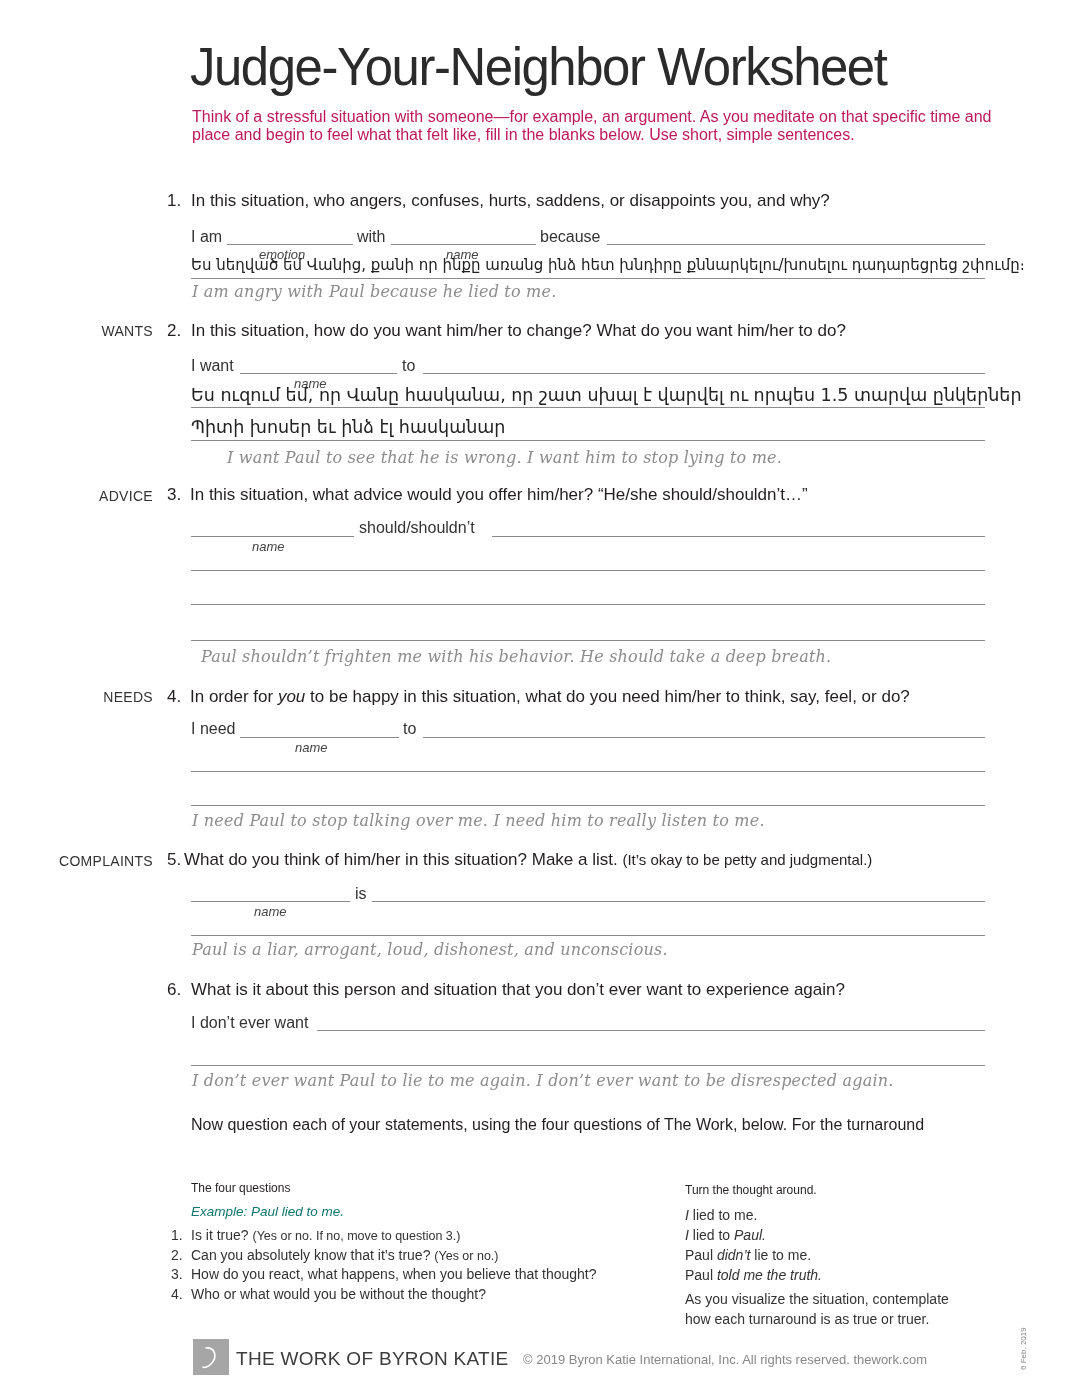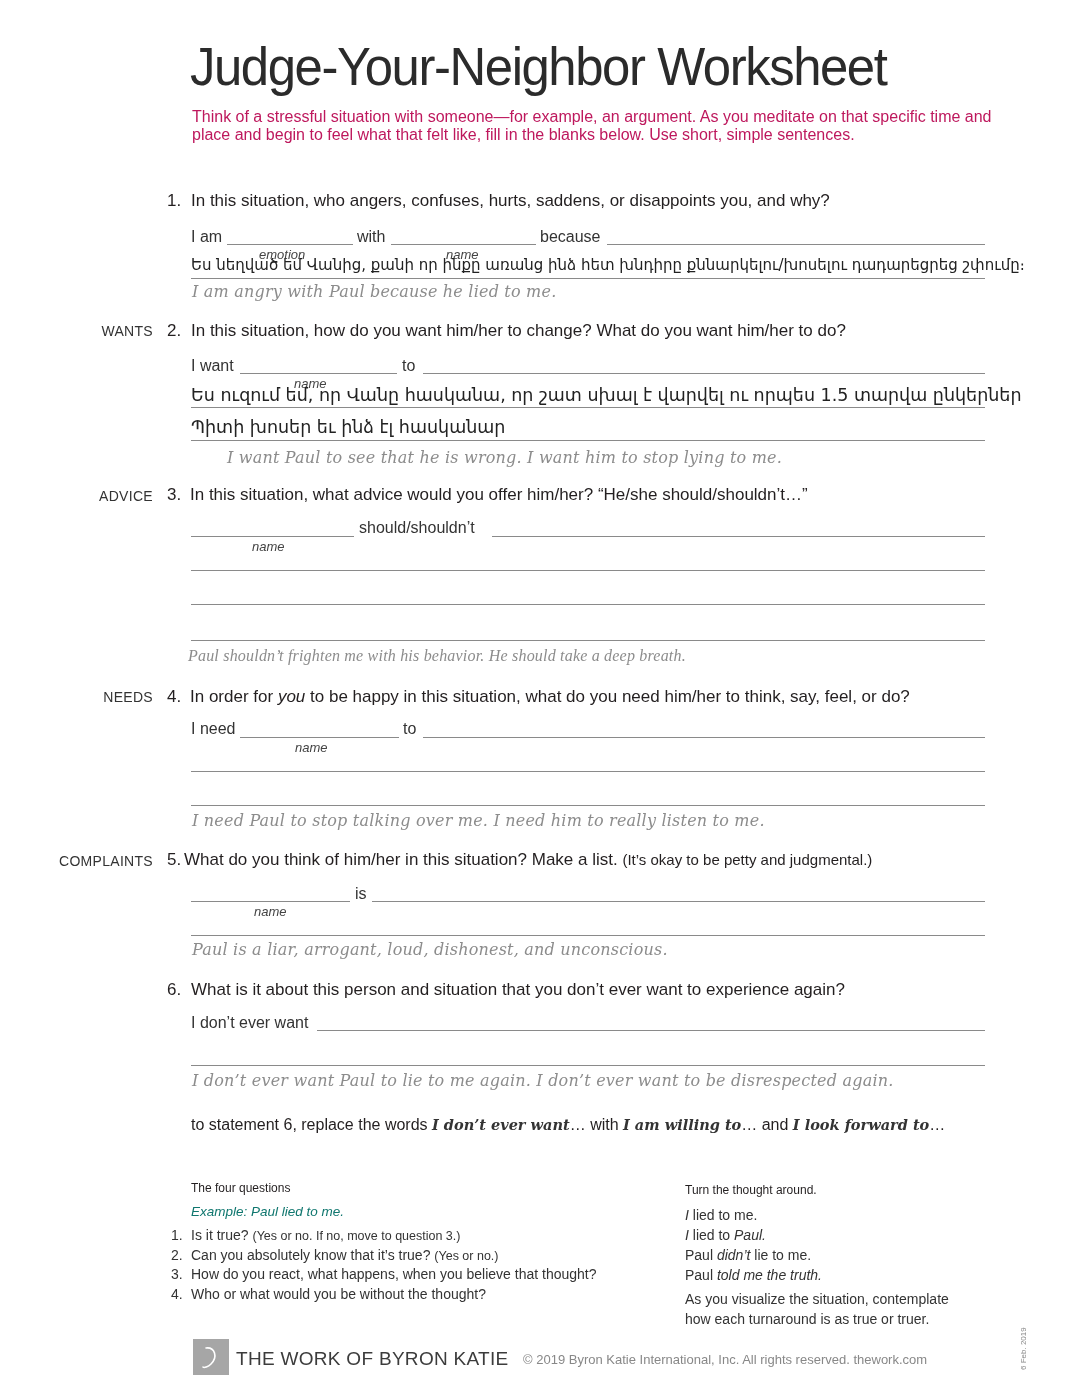--- a/index.html
+++ b/index.html
@@ -74,21 +74,21 @@
   <div class="abs label-side" style="left:53px;top:488px;">ADVICE</div>
   <div class="abs qnum" style="left:167px;top:485px;">3.</div>
   <div class="abs qtext" style="left:190px;top:485px;">In this situation, what advice would you offer him/her? “He/she should/shouldn’t…”</div>
   <div class="line" style="left:191px;top:536px;width:163px;"></div>
   <div class="abs prompt" style="left:359px;top:519px;">should/shouldn’t</div>
   <div class="line" style="left:492px;top:536px;width:493px;"></div>
   <div class="abs hint" style="left:252px;top:539px;">name</div>
   <div class="line" style="left:191px;top:570px;width:794px;"></div>
   <div class="line" style="left:191px;top:604px;width:794px;"></div>
   <div class="line" style="left:191px;top:640px;width:794px;"></div>
-  <div class="abs example" style="left:188px;top:647px;font-family:Liberation Serif, serif;">Paul shouldn’t frighten me with his behavior. He should take a deep breath.</div>
+  <div class="abs example" style="left:201px;top:647px;">Paul shouldn’t frighten me with his behavior. He should take a deep breath.</div>
 </div>
 
 <div>
   <div class="abs label-side" style="left:53px;top:689px;">NEEDS</div>
   <div class="abs qnum" style="left:167px;top:687px;">4.</div>
   <div class="abs qtext" style="left:190px;top:687px;"><span>In order for </span><em>you</em><span> to be happy in this situation, what do you need him/her to think, say, feel, or do?</span></div>
   <div class="abs prompt" style="left:191px;top:720px;">I need</div>
   <div class="line" style="left:240px;top:737px;width:159px;"></div>
   <div class="abs prompt" style="left:403px;top:720px;">to</div>
   <div class="line" style="left:423px;top:737px;width:562px;"></div>
@@ -113,21 +113,21 @@
 <div>
   <div class="abs qnum" style="left:167px;top:980px;">6.</div>
   <div class="abs qtext" style="left:191px;top:980px;">What is it about this person and situation that you don’t ever want to experience again?</div>
   <div class="abs prompt" style="left:191px;top:1014px;">I don’t ever want</div>
   <div class="line" style="left:317px;top:1030px;width:668px;"></div>
   <div class="line" style="left:191px;top:1065px;width:794px;"></div>
   <div class="abs example" style="left:192px;top:1071px;">I don’t ever want Paul to lie to me again. I don’t ever want to be disrespected again.</div>
 </div>
 
 <div class="abs note" style="left:191px;top:1114px;">
-  <div><span>to statement 6, replace the words </span><em>I don’t ever want</em><span>… with </span><em>I am willing to</em><span>… and </span><em>I look forward to</em><span>…</span></div>
+  <div>Now question each of your statements, using the four questions of The Work, below. For the turnaround</div>
 </div>
 
 <div>
   <div class="abs box-title" style="left:191px;top:1181px;">The four questions</div>
   <div class="abs box-ex" style="left:191px;top:1204px;">Example: Paul lied to me.</div>
   <div id="fq-list">
       <div class="abs list-item" style="left: 171px; top: 1227px;">1.</div>
       <div class="abs list-item" style="left: 191px; top: 1227px;"><span>Is it true? </span><span class="small">(Yes or no. If no, move to question 3.)</span></div>
       <div class="abs list-item" style="left: 171px; top: 1246.7px;">2.</div>
       <div class="abs list-item" style="left: 191px; top: 1246.7px;"><span>Can you absolutely know that it’s true? </span><span class="small">(Yes or no.)</span></div>

